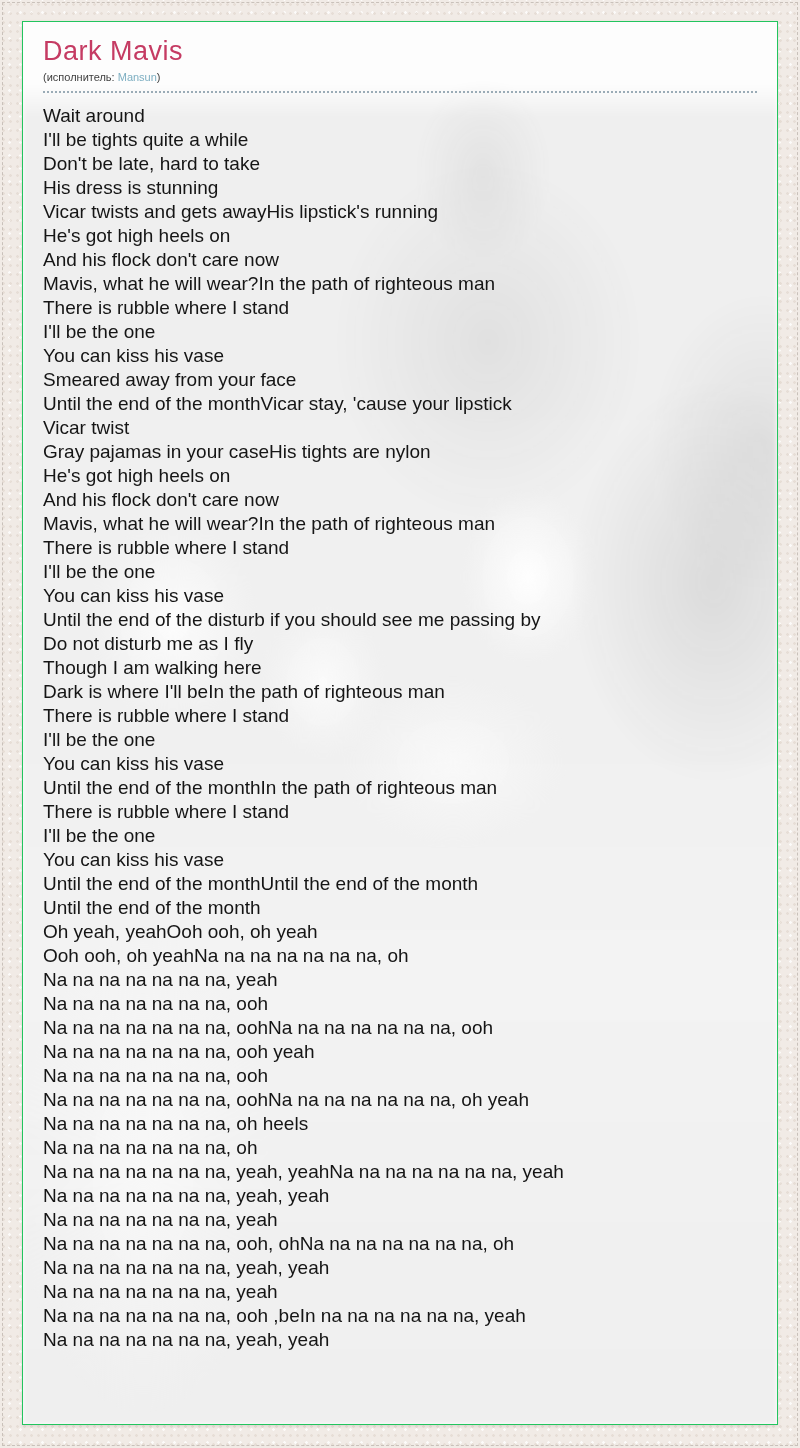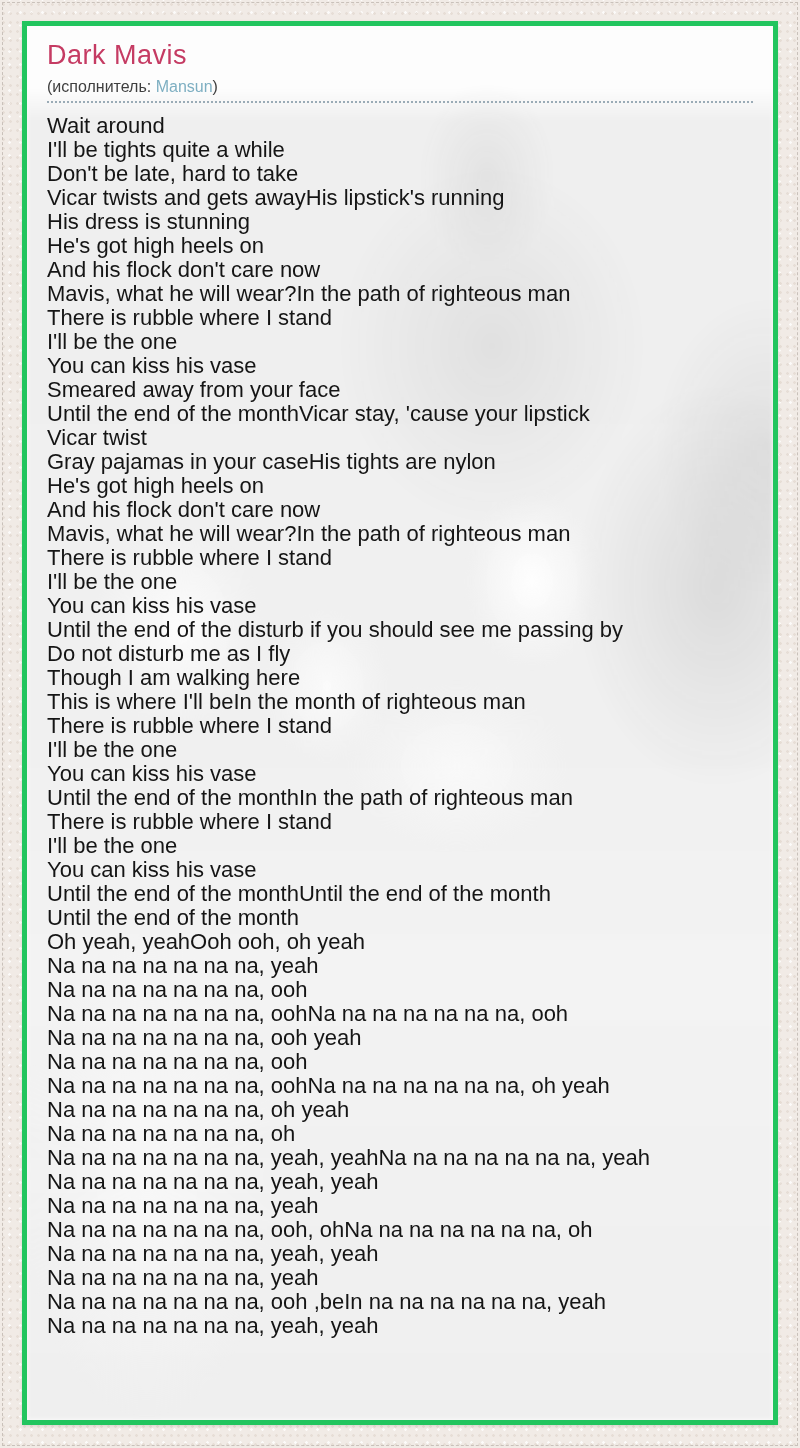--- a/index.html
+++ b/index.html
@@ -30,21 +30,21 @@
     pointer-events: none;
   }
 
   .card {
     position: absolute;
     left: 22px;
     top: 21px;
     width: 756px;
     height: 1404px;
     background: #fdfdfd;
-    border: 5px solid #22c55e;
+    border: 1px solid #22c55e;
     box-shadow: 0 1px 3px rgba(120,105,95,0.18);
     overflow: hidden;
   }
 
   
   .photo-bg {
     position: absolute;
     inset: 0;
     pointer-events: none;
     background-image:
@@ -80,41 +80,41 @@
 
   h1.song-title {
     font-size: 27px;
     line-height: 30px;
     font-weight: 400;
     letter-spacing: 0.5px;
     color: #c53b63;
   }
 
   .artist-line {
-    margin-top: 7px;
-    font-size: 16px;
+    margin-top: 1px;
+    font-size: 11px;
     line-height: 20px;
     color: #3f3f3f;
   }
 
   .artist-link {
     color: #7eafc2;
     text-decoration: none;
     cursor: pointer;
   }
 
   .dotted-sep {
     margin-top: 4px;
     height: 0;
     border-bottom: 2px dotted #9aabb6;
   }
 
   .lyrics {
     margin-top: 11px;
-    font-size: 22px;
+    font-size: 19px;
     line-height: 24px;
     color: #151515;
   }
 
   .lyric-line { white-space: pre; }
 </style>
 </head>
 <body>
 
 <div class="page-frame-border"></div>
@@ -126,59 +126,60 @@
     <h1 class="song-title">Dark Mavis</h1>
 
     <div class="artist-line"><span>(исполнитель: </span><a class="artist-link">Mansun</a><span>)</span></div>
 
     <div class="dotted-sep"></div>
 
     <div class="lyrics">
         <div class="lyric-line">Wait around</div>
         <div class="lyric-line">I'll be tights quite a while</div>
         <div class="lyric-line">Don't be late, hard to take</div>
+        <div class="lyric-line">His dress is stunning</div>
         <div class="lyric-line">Vicar twists and gets awayHis lipstick's running</div>
-        <div class="lyric-line">His dress is stunning</div>
         <div class="lyric-line">He's got high heels on</div>
         <div class="lyric-line">And his flock don't care now</div>
         <div class="lyric-line">Mavis, what he will wear?In the path of righteous man</div>
         <div class="lyric-line">There is rubble where I stand</div>
         <div class="lyric-line">I'll be the one</div>
         <div class="lyric-line">You can kiss his vase</div>
         <div class="lyric-line">Smeared away from your face</div>
         <div class="lyric-line">Until the end of the monthVicar stay, 'cause your lipstick</div>
         <div class="lyric-line">Vicar twist</div>
         <div class="lyric-line">Gray pajamas in your caseHis tights are nylon</div>
         <div class="lyric-line">He's got high heels on</div>
         <div class="lyric-line">And his flock don't care now</div>
         <div class="lyric-line">Mavis, what he will wear?In the path of righteous man</div>
         <div class="lyric-line">There is rubble where I stand</div>
         <div class="lyric-line">I'll be the one</div>
         <div class="lyric-line">You can kiss his vase</div>
         <div class="lyric-line">Until the end of the disturb if you should see me passing by</div>
         <div class="lyric-line">Do not disturb me as I fly</div>
         <div class="lyric-line">Though I am walking here</div>
-        <div class="lyric-line">This is where I'll beIn the month of righteous man</div>
+        <div class="lyric-line">Dark is where I'll beIn the path of righteous man</div>
         <div class="lyric-line">There is rubble where I stand</div>
         <div class="lyric-line">I'll be the one</div>
         <div class="lyric-line">You can kiss his vase</div>
         <div class="lyric-line">Until the end of the monthIn the path of righteous man</div>
         <div class="lyric-line">There is rubble where I stand</div>
         <div class="lyric-line">I'll be the one</div>
         <div class="lyric-line">You can kiss his vase</div>
         <div class="lyric-line">Until the end of the monthUntil the end of the month</div>
         <div class="lyric-line">Until the end of the month</div>
         <div class="lyric-line">Oh yeah, yeahOoh ooh, oh yeah</div>
+        <div class="lyric-line">Ooh ooh, oh yeahNa na na na na na na, oh</div>
         <div class="lyric-line">Na na na na na na na, yeah</div>
         <div class="lyric-line">Na na na na na na na, ooh</div>
         <div class="lyric-line">Na na na na na na na, oohNa na na na na na na, ooh</div>
         <div class="lyric-line">Na na na na na na na, ooh yeah</div>
         <div class="lyric-line">Na na na na na na na, ooh</div>
         <div class="lyric-line">Na na na na na na na, oohNa na na na na na na, oh yeah</div>
-        <div class="lyric-line">Na na na na na na na, oh yeah</div>
+        <div class="lyric-line">Na na na na na na na, oh heels</div>
         <div class="lyric-line">Na na na na na na na, oh</div>
         <div class="lyric-line">Na na na na na na na, yeah, yeahNa na na na na na na, yeah</div>
         <div class="lyric-line">Na na na na na na na, yeah, yeah</div>
         <div class="lyric-line">Na na na na na na na, yeah</div>
         <div class="lyric-line">Na na na na na na na, ooh, ohNa na na na na na na, oh</div>
         <div class="lyric-line">Na na na na na na na, yeah, yeah</div>
         <div class="lyric-line">Na na na na na na na, yeah</div>
         <div class="lyric-line">Na na na na na na na, ooh ,beIn na na na na na na, yeah</div>
         <div class="lyric-line">Na na na na na na na, yeah, yeah</div>
       </div>

